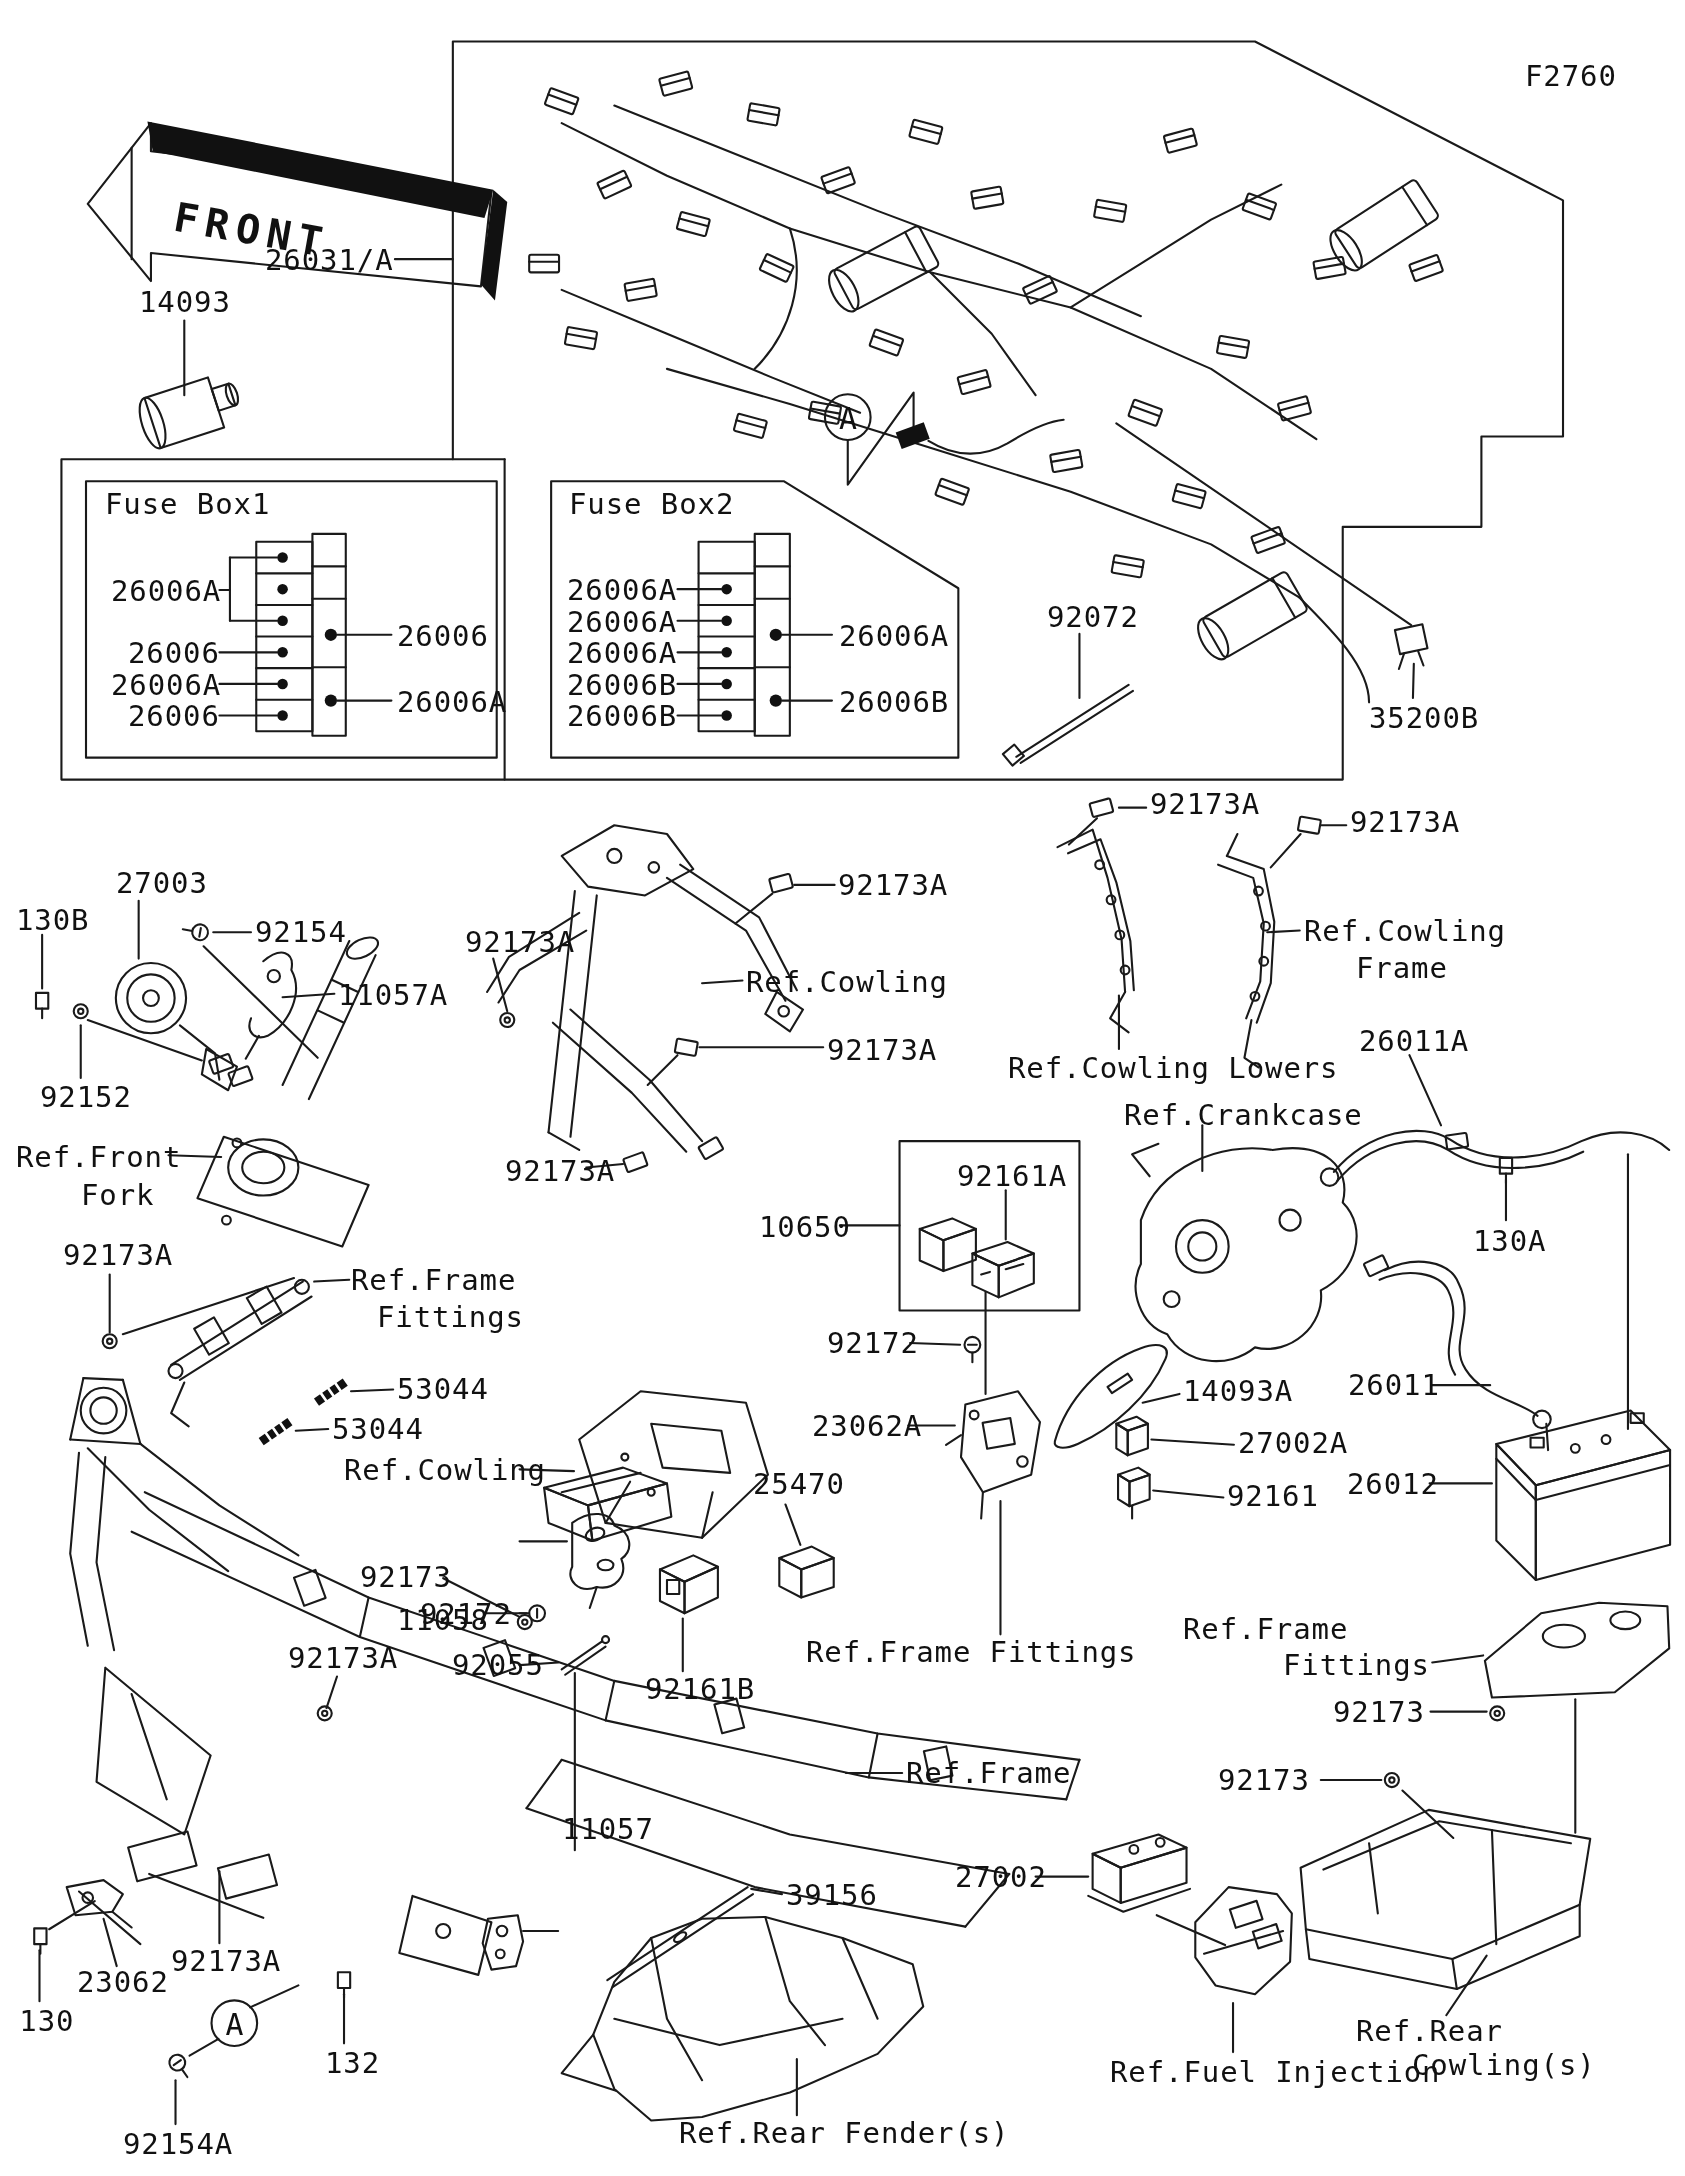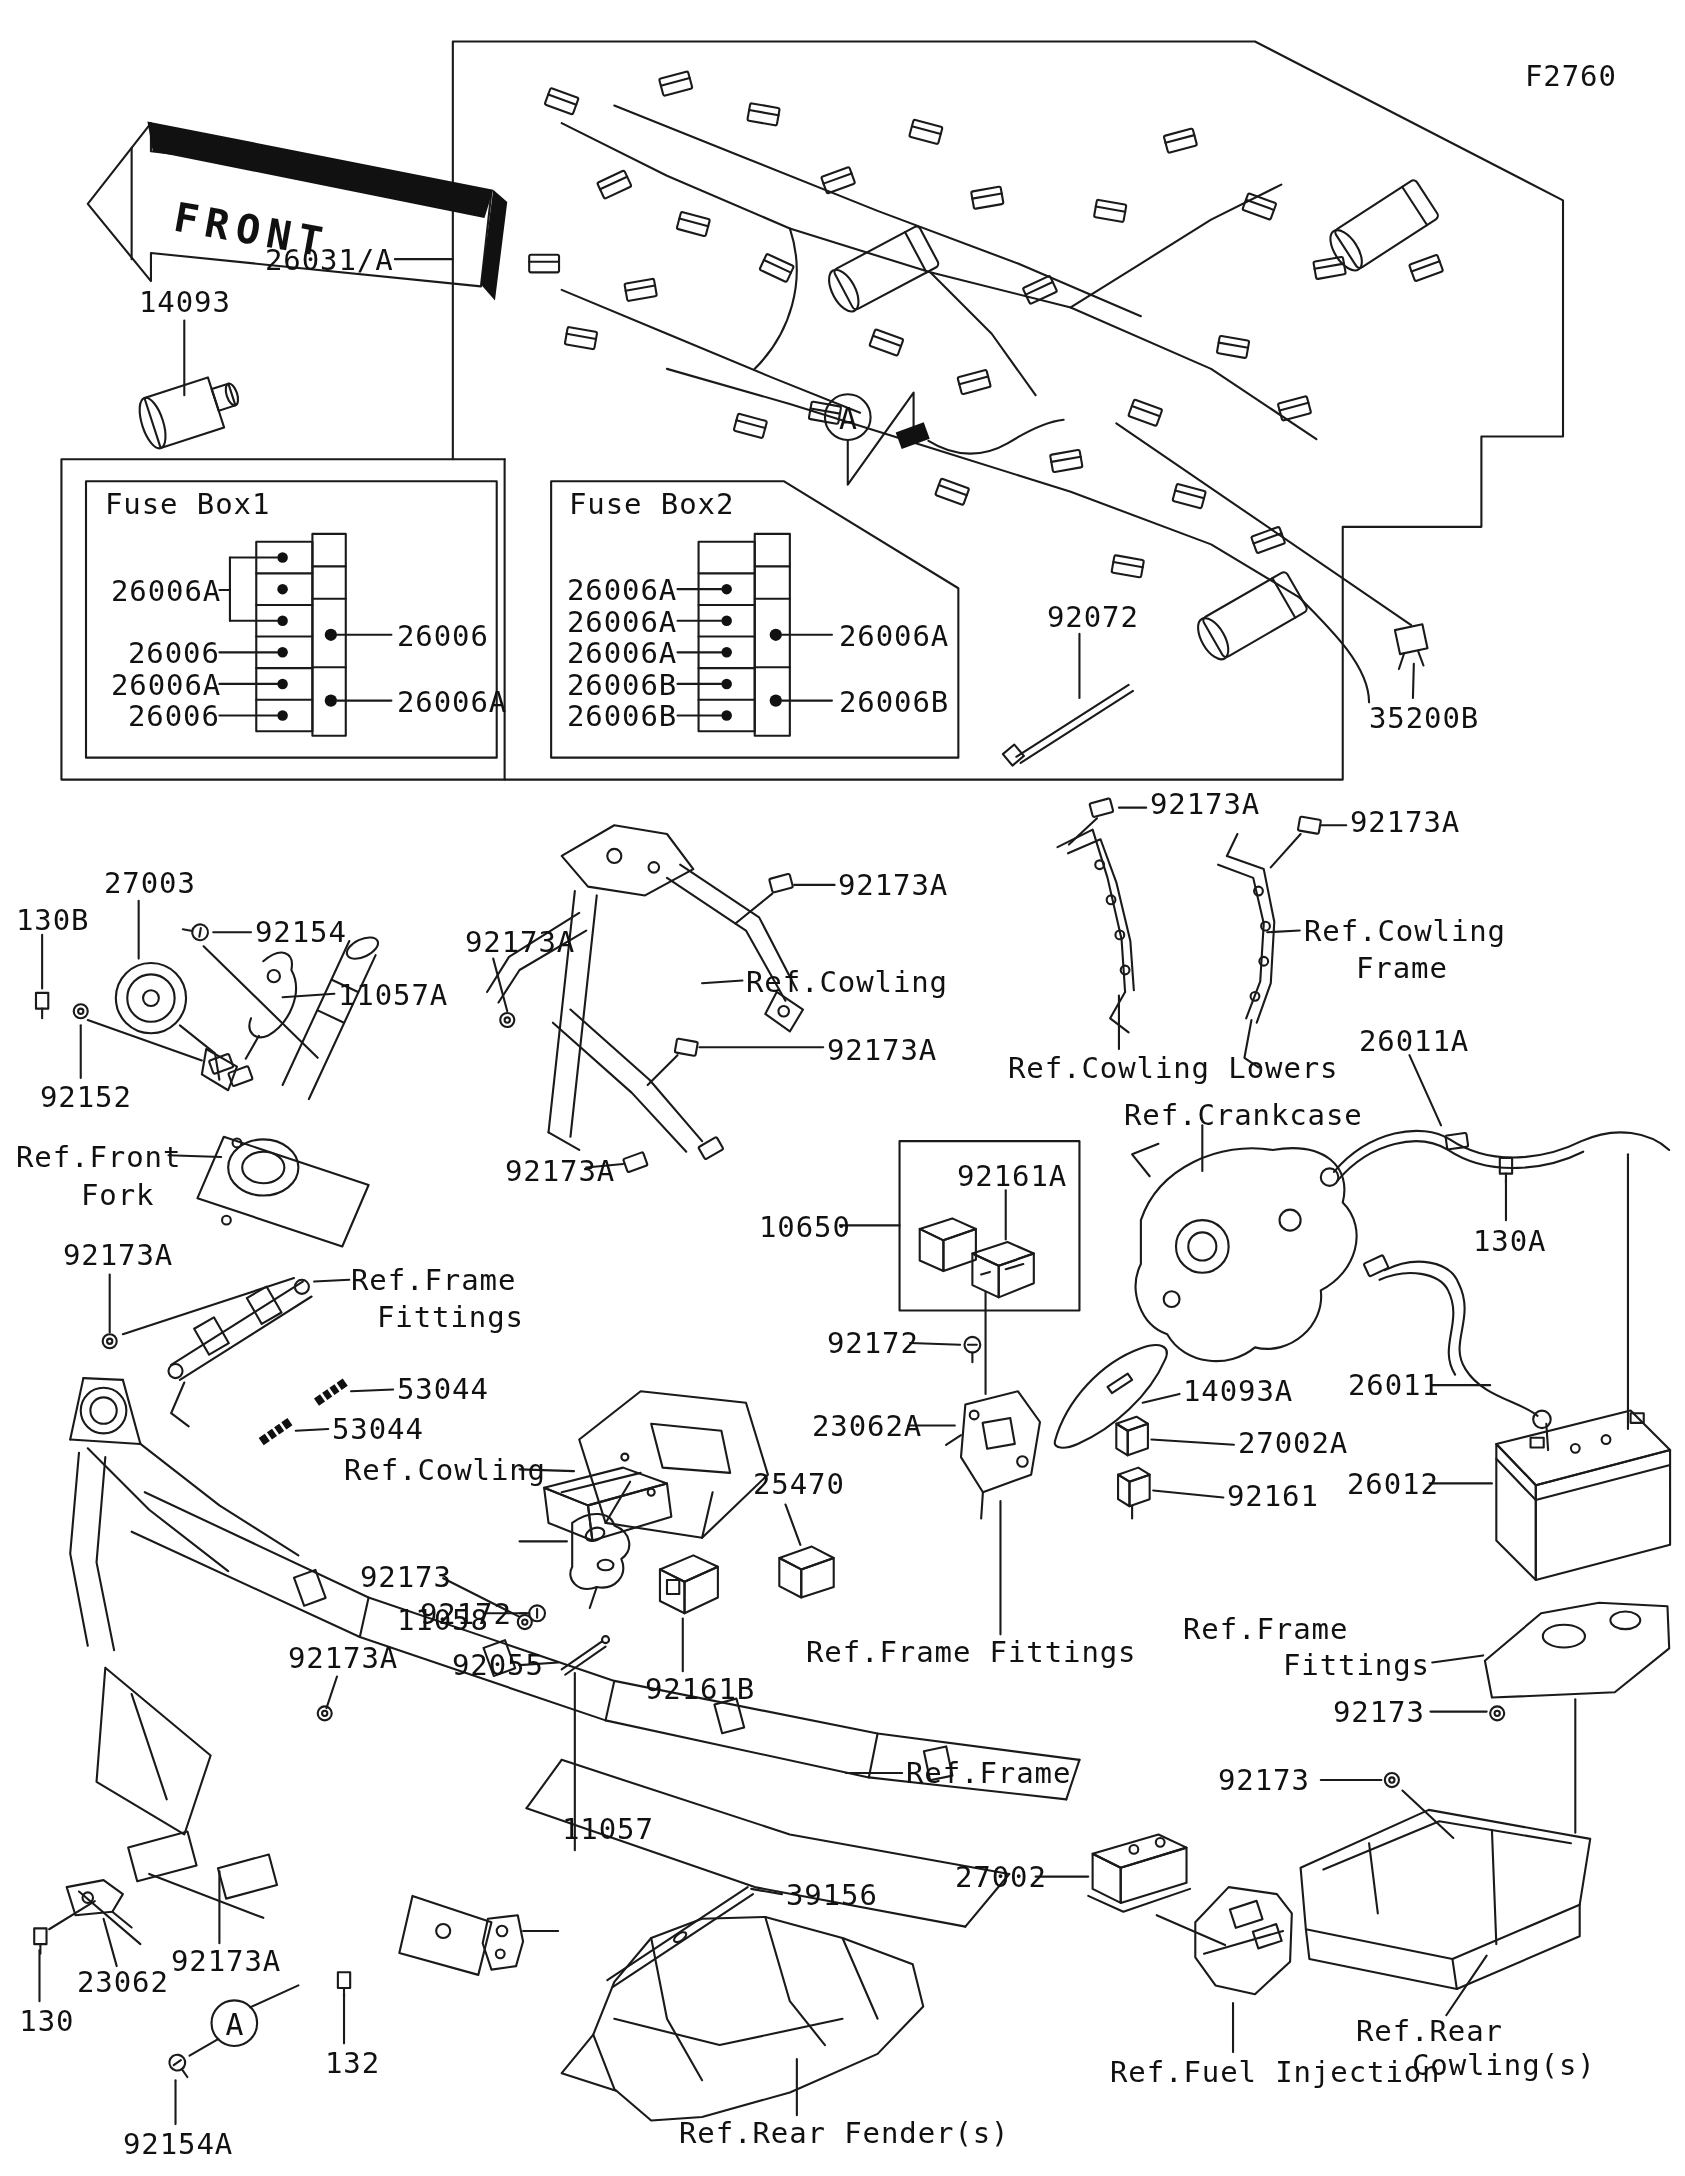--- a/index.html
+++ b/index.html
@@ -597,21 +597,21 @@
 <div class="lbl" style="left:567px;top:669px">26006B</div>
 <div class="lbl" style="left:567px;top:700px">26006B</div>
 <div class="lbl" style="left:839px;top:620px">26006A</div>
 <div class="lbl" style="left:839px;top:686px">26006B</div>
 
 <div class="lbl" style="left:1047px;top:601px">92072</div>
 <div class="lbl" style="left:1369px;top:702px">35200B</div>
 
 <div class="lbl" style="left:1150px;top:788px">92173A</div>
 <div class="lbl" style="left:1350px;top:806px">92173A</div>
-<div class="lbl" style="left:104px;top:867px">27003</div>
+<div class="lbl" style="left:116px;top:867px">27003</div>
 <div class="lbl" style="left:16px;top:904px">130B</div>
 <div class="lbl" style="left:255px;top:916px">92154</div>
 <div class="lbl" style="left:338px;top:979px">11057A</div>
 <div class="lbl" style="left:838px;top:869px">92173A</div>
 <div class="lbl" style="left:465px;top:926px">92173A</div>
 <div class="lbl" style="left:746px;top:966px">Ref.Cowling</div>
 <div class="lbl" style="left:827px;top:1034px">92173A</div>
 <div class="lbl" style="left:40px;top:1081px">92152</div>
 <div class="lbl" style="left:16px;top:1141px">Ref.Front</div>
 <div class="lbl" style="left:81px;top:1179px">Fork</div>

